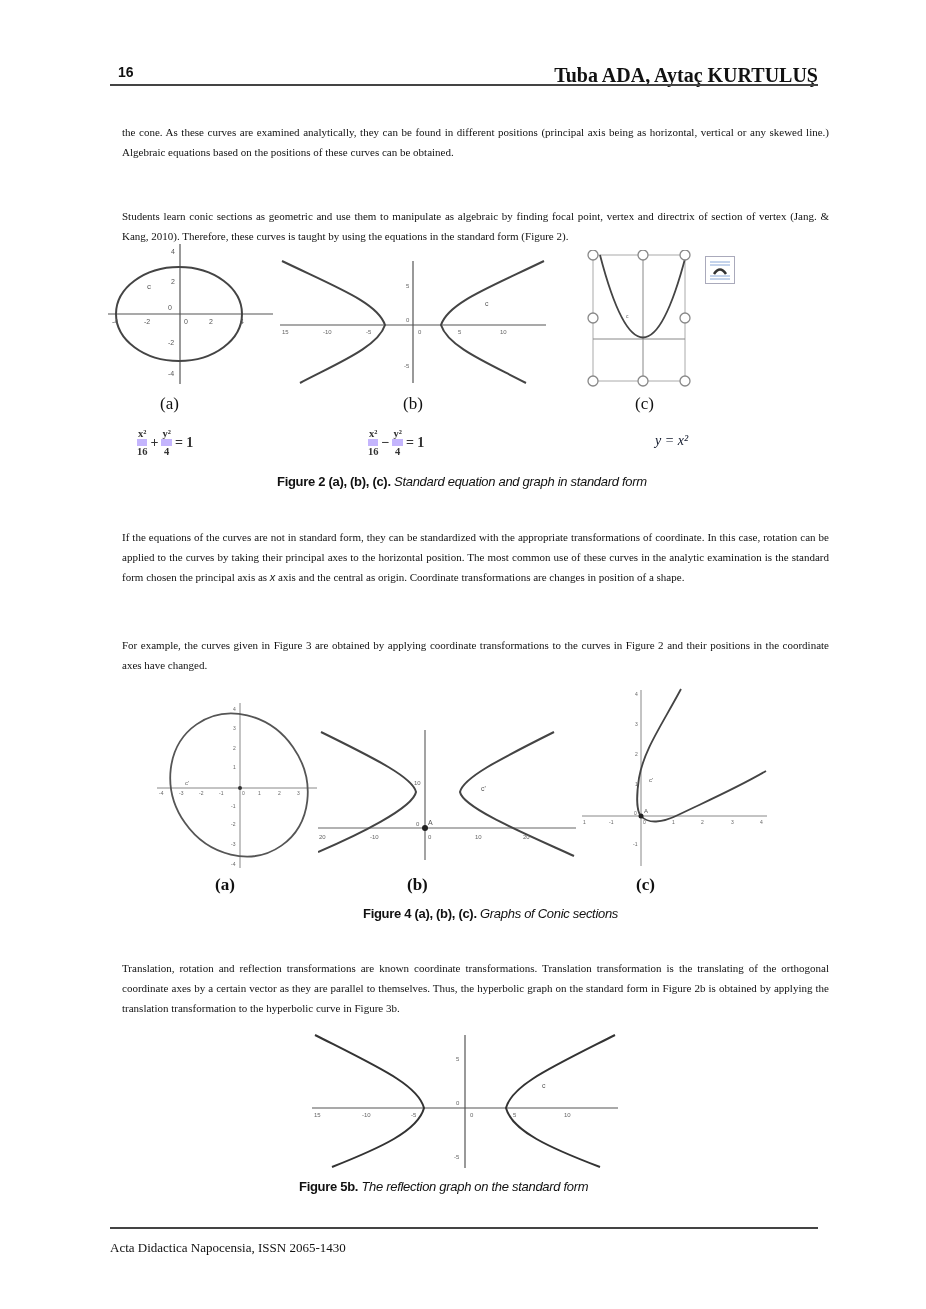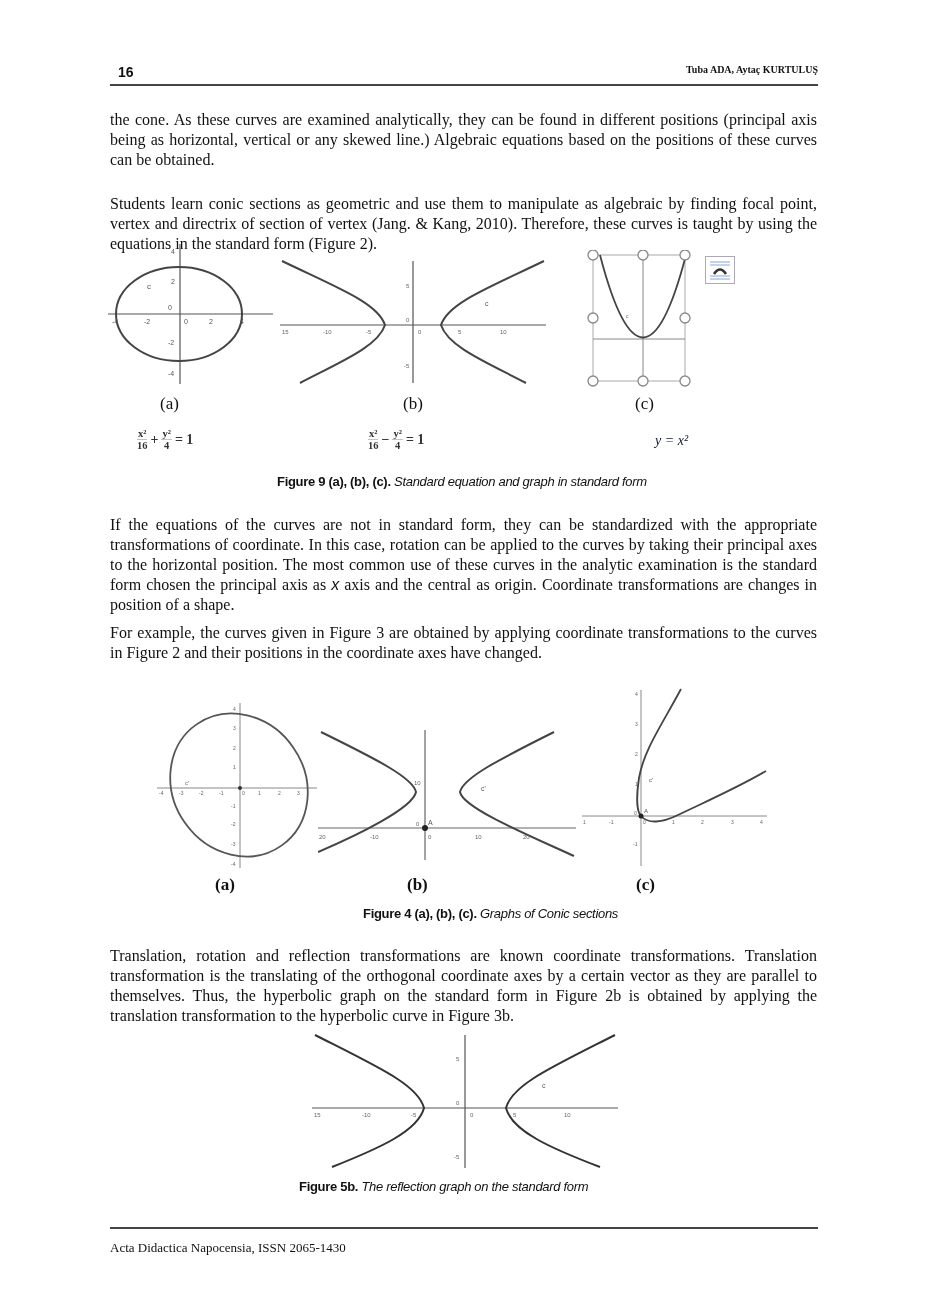--- a/index.html
+++ b/index.html
@@ -1,30 +1,30 @@
 <!DOCTYPE html>
 <html><head>
 <meta charset="utf-8">
 <style>
   html, body { margin: 0; padding: 0; background: #ffffff; }
   body { width: 926px; height: 1309px; position: relative; overflow: hidden;
          font-family: "Liberation Serif", serif; color: #111; }
   .abs { position: absolute; }
   .hdr-num { left: 118px; top: 64px; font-family: "Liberation Sans", sans-serif; font-weight: bold; font-size: 14px; }
-  .hdr-auth { right: 108px; top: 64px; font-weight: bold; font-size: 10px; text-align: center; }
+  .hdr-auth { right: 108px; top: 64px; font-weight: bold; font-size: 20px; text-align: center; }
   .rule { left: 110px; width: 708px; height: 1.5px; background: #444; }
-  .para { left: 110px; width: 707px; font-size: 16px; line-height: 20px; text-align: justify; margin: 0; }
+  .para { left: 110px; width: 707px; font-size: 11px; line-height: 20px; text-align: justify; margin: 12px; }
   .para .x { font-family: "Liberation Sans", sans-serif; font-style: italic; }
   .cap { font-family: "Liberation Sans", sans-serif; font-size: 13px; letter-spacing: -0.3px; white-space: nowrap; }
   .cap b { font-weight: bold; }
   .cap i { font-style: italic; }
   .sub { font-size: 17px; font-family: "Liberation Serif", serif; }
   .eq { font-family: "Liberation Serif", serif; font-size: 14px; font-weight: bold; color: #333; display: flex; align-items: center; gap: 3px; }
   .frac { display: inline-flex; flex-direction: column; align-items: center; font-size: 10.5px; line-height: 11px; }
-  .frac .n { border-bottom: 1px solid #c4b5fd; padding: 0 1px; }
+  .frac .n { border-bottom: 7px solid #c4b5fd; padding: 0 1px; }
   svg text { font-family: "Liberation Sans", sans-serif; }
   .footer { left: 110px; top: 1240px; font-size: 13px; }
   .wrapicon { left: 705px; top: 256px; width: 28px; height: 26px; border: 1px solid #aab; background: #fff; }
 </style>
 </head>
 <body>
 
 <div class="abs hdr-num">16</div>
 <div class="abs hdr-auth">Tuba ADA, Aytaç KURTULUŞ</div>
 <div class="abs rule" style="top:84px"></div>
@@ -121,21 +121,21 @@
     <line x1="4" y1="19" x2="24" y2="19"></line>
         <line x1="4" y1="22" x2="24" y2="22"></line>
       </g>
     <path d="M8,17 Q14,8 20,17" fill="none" stroke="#333" stroke-width="2.5"></path>
   </svg>
 </div>
 <div class="abs sub" style="left:635px;top:394px">(c)</div>
 <div class="abs" style="left:655px;top:433px;font-size:14px;font-style:italic;color:#0f172a">y = x²</div>
 
 <div class="abs cap" style="left:277px;top:474px">
-  <b>Figure 9 (a), (b), (c).</b> <i>Standard equation and graph in standard form</i>
+  <b>Figure 2 (a), (b), (c).</b> <i>Standard equation and graph in standard form</i>
 </div>
 
 <p class="abs para" style="top:515px">
   <span>If the equations of the curves are not in standard form, they can be standardized with the appropriate transformations of coordinate. In this case, rotation can be applied to the curves by taking their principal axes to the horizontal position. The most common use of these curves in the analytic examination is the standard form chosen the principal axis as </span><span class="x">x</span><span> axis and the central as origin. Coordinate transformations are changes in position of a shape.</span>
 </p>
 <p class="abs para" style="top:623px">For example, the curves given in Figure 3 are obtained by applying coordinate transformations to the curves in Figure 2 and their positions in the coordinate axes have changed.</p>
 
 <svg class="abs" style="left:155px;top:698px" width="165" height="172">
   <line x1="2" y1="90" x2="162" y2="90" stroke="#888" stroke-width="1"></line>
   <line x1="85" y1="5" x2="85" y2="170" stroke="#888" stroke-width="1"></line>

